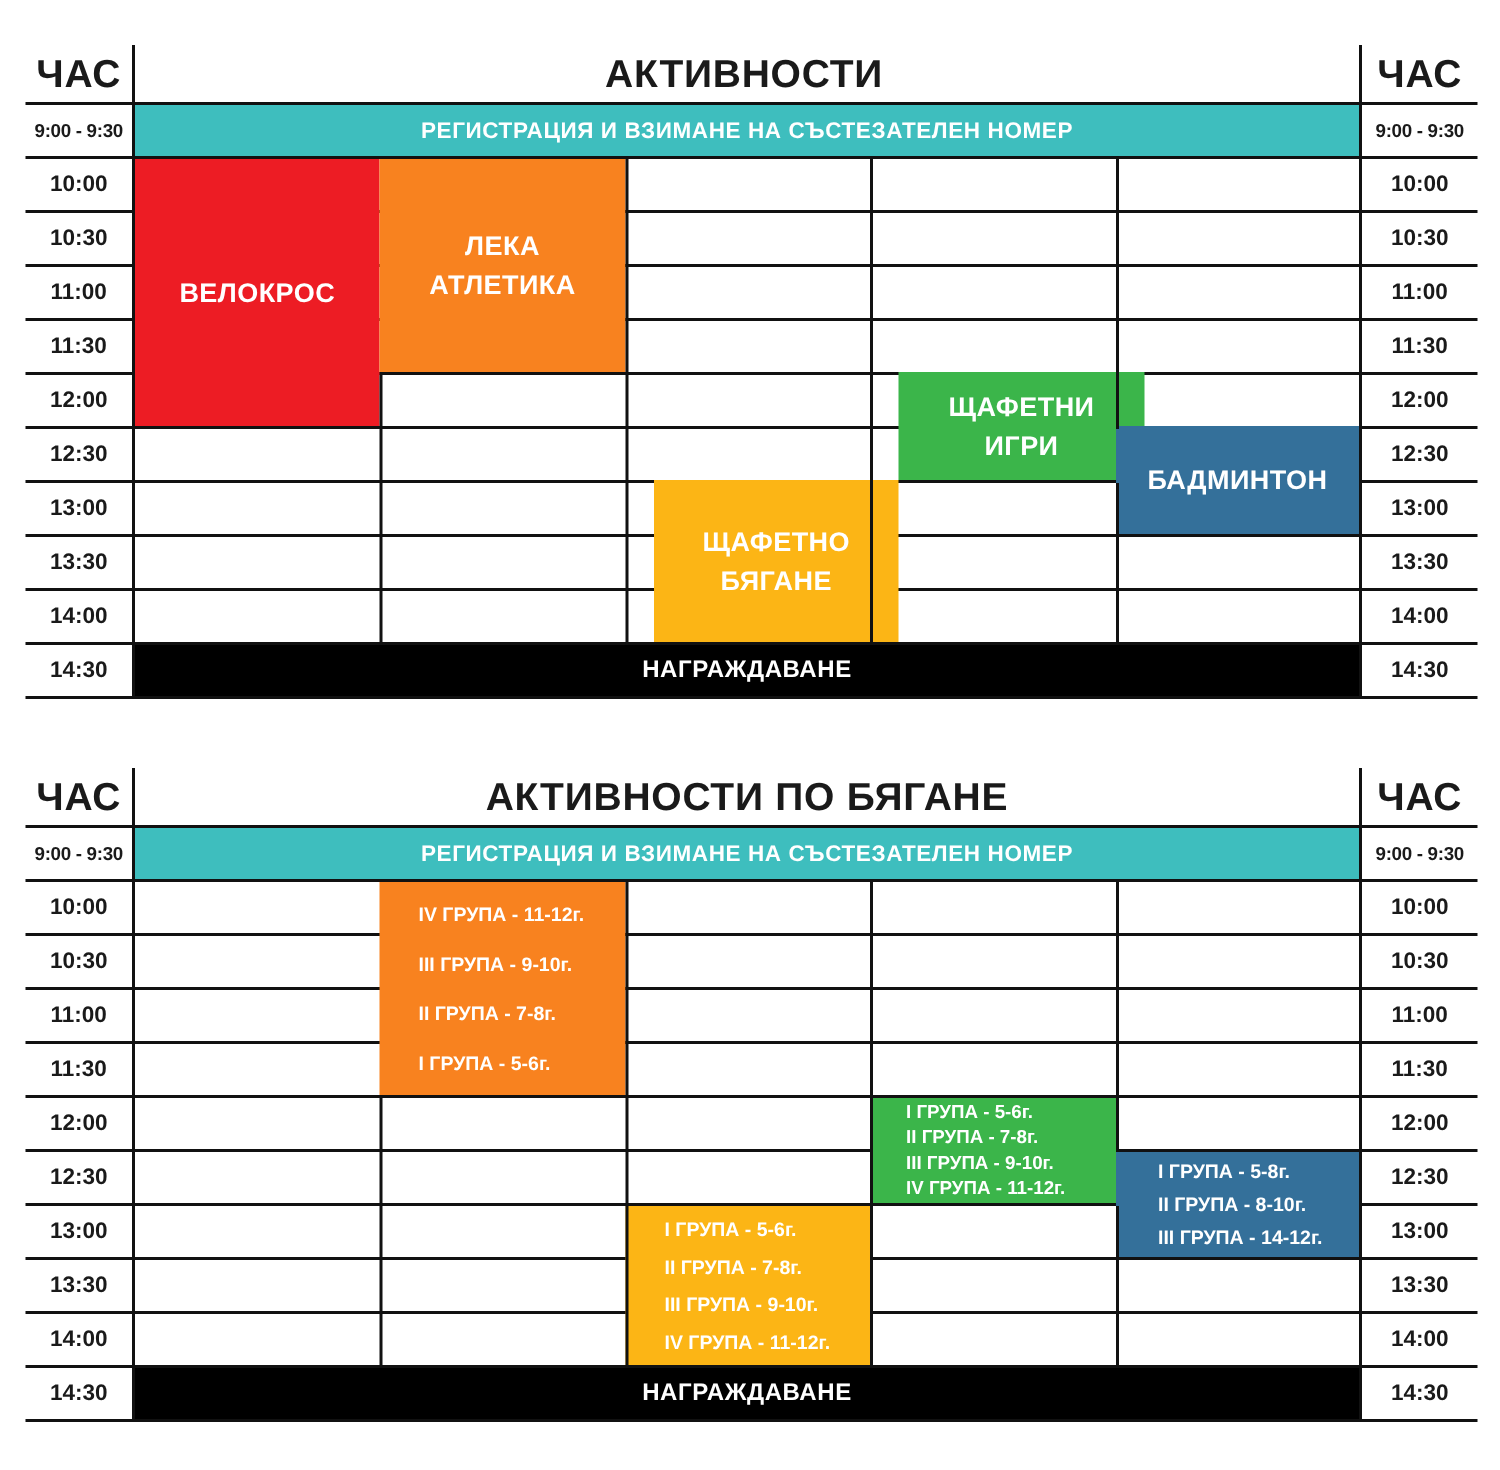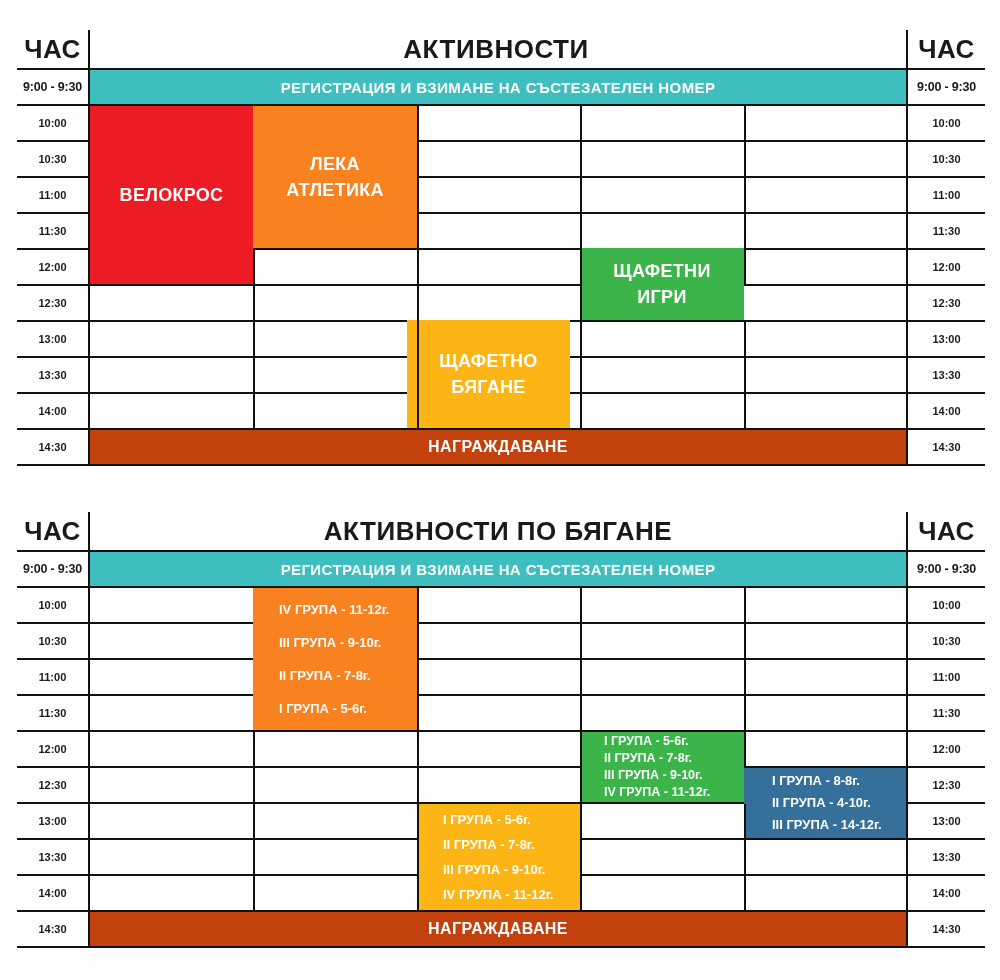--- a/index.html
+++ b/index.html
@@ -1,36 +1,36 @@
 <!DOCTYPE html>
 <html><head>
 <meta charset="utf-8">
 <style>
   html,body{margin:0;padding:0;background:#ffffff;}
   .page{position:relative;width:1000px;height:980px;background:#fff;overflow:hidden;
         font-family:"Liberation Sans","DejaVu Sans",sans-serif;font-weight:bold;color:#1a1a1a;padding-left:10px;}
   .hline{position:absolute;left:17px;width:968px;height:2px;background:#111;}
   .vline{position:absolute;width:2px;background:#111;}
   .hdr{position:absolute;height:38px;line-height:38px;text-align:center;font-size:26px;letter-spacing:.5px;}
-  .tcell{position:absolute;height:34px;line-height:34px;text-align:center;font-size:11px;}
+  .tcell{position:absolute;height:34px;line-height:34px;text-align:center;font-size:15px;}
   .tcell.small{font-size:12.5px;letter-spacing:-0.2px;}
   .banner{position:absolute;display:flex;align-items:center;justify-content:center;
           color:#fff;font-size:15px;letter-spacing:.4px;text-align:center;}
   .block{position:absolute;display:flex;align-items:center;justify-content:center;
          color:#fff;font-size:18px;line-height:26px;text-align:center;padding:0 10px;box-sizing:border-box;letter-spacing:.3px;}
   .grp{position:absolute;display:flex;flex-direction:column;justify-content:center;
        color:#fff;box-sizing:border-box;padding-left:22px;}
   .grp .gline{font-size:13px;line-height:16px;}
   .teal{background:#3EBEBE;}
   .red{background:#ED1C24;}
   .orange{background:#F8821F;}
   .yellow{background:#FCB515;}
   .green{background:#3BB54A;}
   .blue{background:#34709A;}
-  .purple{background:#c2410c;}
+  .purple{background:#000000;}
 </style>
 </head>
 <body>
 
 <div class="page">
 
   <div class="hdr" style="left:17px;top:30px;width:71px">ЧАС</div>
   <div class="hdr" style="left:88px;top:30px;width:816px">АКТИВНОСТИ</div>
   <div class="hdr" style="left:908px;top:30px;width:77px">ЧАС</div>
 
@@ -43,22 +43,23 @@
   <div class="hline" style="top:284px"></div>
   <div class="hline" style="top:320px"></div>
   <div class="hline" style="top:356px"></div>
   <div class="hline" style="top:392px"></div>
   <div class="hline" style="top:428px"></div>
   <div class="hline" style="top:464px"></div>
 
   <div class="banner teal" style="left:90px;top:70px;width:816px;height:34px">РЕГИСТРАЦИЯ И ВЗИМАНЕ НА СЪСТЕЗАТЕЛЕН НОМЕР</div>
   <div class="block red" style="left:90px;top:106px;width:163px;height:178px">ВЕЛОКРОС</div>
   <div class="block orange" style="left:253px;top:106px;width:164px;height:142px">ЛЕКА АТЛЕТИКА</div>
-  <div class="block green" style="left:580px;top:248px;width:164px;height:72px">ЩАФЕТНИ ИГРИ</div>
-  <div class="block yellow" style="left:407px;top:320px;width:163px;height:108px">ЩАФЕТНО БЯГАНЕ</div>
+  <div class="block green" style="left:599px;top:248px;width:164px;height:72px">ЩАФЕТНИ ИГРИ</div>
+  <div class="block blue" style="left:744px;top:284px;width:162px;height:72px">БАДМИНТОН</div>
+  <div class="block yellow" style="left:436px;top:320px;width:163px;height:108px">ЩАФЕТНО БЯГАНЕ</div>
   <div class="banner purple" style="left:90px;top:430px;width:816px;height:34px;font-size:16px">НАГРАЖДАВАНЕ</div>
 
   <div class="vline" style="left:88px;top:30px;height:436px"></div>
   <div class="vline" style="left:906px;top:30px;height:436px"></div>
   <div class="vline" style="left:253px;top:250px;height:180px"></div>
   <div class="vline" style="left:417px;top:106px;height:324px"></div>
   <div class="vline" style="left:580px;top:106px;height:324px"></div>
   <div class="vline" style="left:744px;top:106px;height:180px"></div>
   <div class="vline" style="left:744px;top:322px;height:108px"></div>
 
@@ -114,22 +115,22 @@
   </div>
 
   <div class="grp green" style="left:580px;top:732px;width:164px;height:70px;gap:2px;padding-left:24px">
     <div class="gline" style="font-size:12.5px;line-height:15px">I ГРУПА - 5-6г.</div>
     <div class="gline" style="font-size:12.5px;line-height:15px">II ГРУПА - 7-8г.</div>
     <div class="gline" style="font-size:12.5px;line-height:15px">III ГРУПА - 9-10г.</div>
     <div class="gline" style="font-size:12.5px;line-height:15px">IV ГРУПА - 11-12г.</div>
   </div>
 
   <div class="grp blue" style="left:744px;top:768px;width:162px;height:70px;gap:6px;padding-left:28px">
-    <div class="gline">I ГРУПА - 8-8г.</div>
-    <div class="gline">II ГРУПА - 4-10г.</div>
+    <div class="gline">I ГРУПА - 5-8г.</div>
+    <div class="gline">II ГРУПА - 8-10г.</div>
     <div class="gline">III ГРУПА - 14-12г.</div>
   </div>
 
   <div class="grp yellow" style="left:417px;top:804px;width:163px;height:106px;gap:9px;padding-left:26px">
     <div class="gline">I ГРУПА - 5-6г.</div>
     <div class="gline">II ГРУПА - 7-8г.</div>
     <div class="gline">III ГРУПА - 9-10г.</div>
     <div class="gline">IV ГРУПА - 11-12г.</div>
   </div>
 

